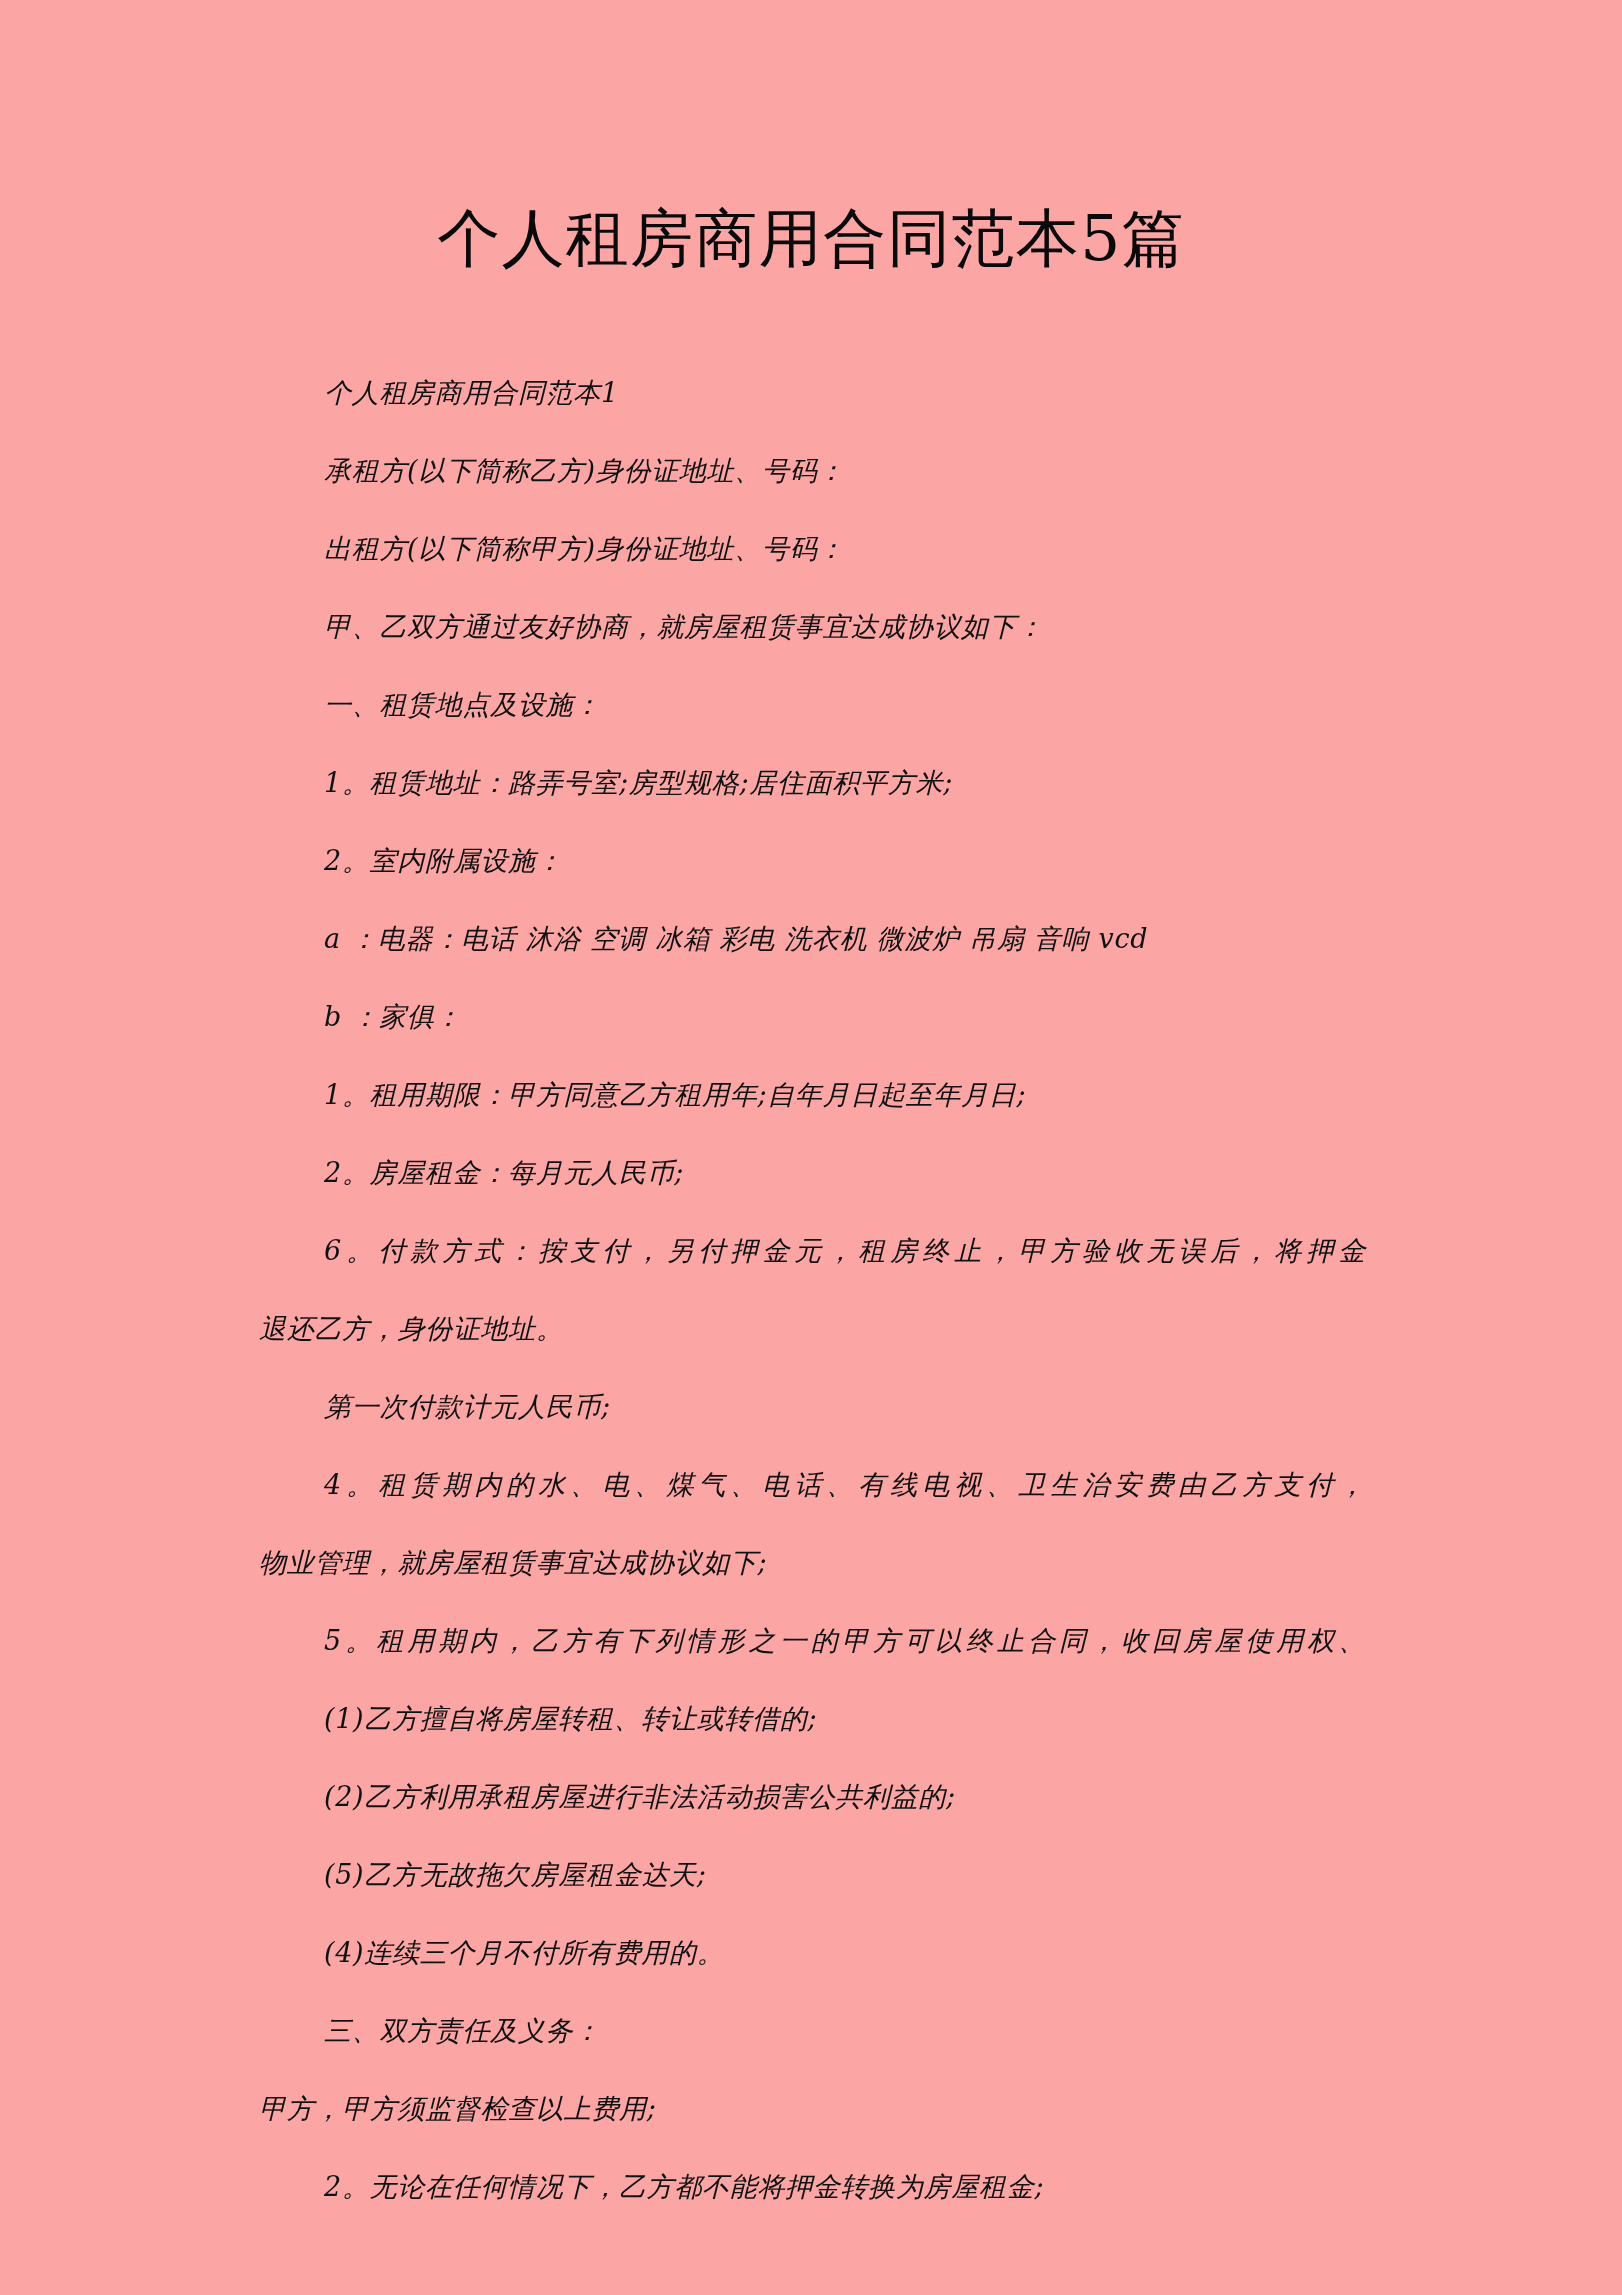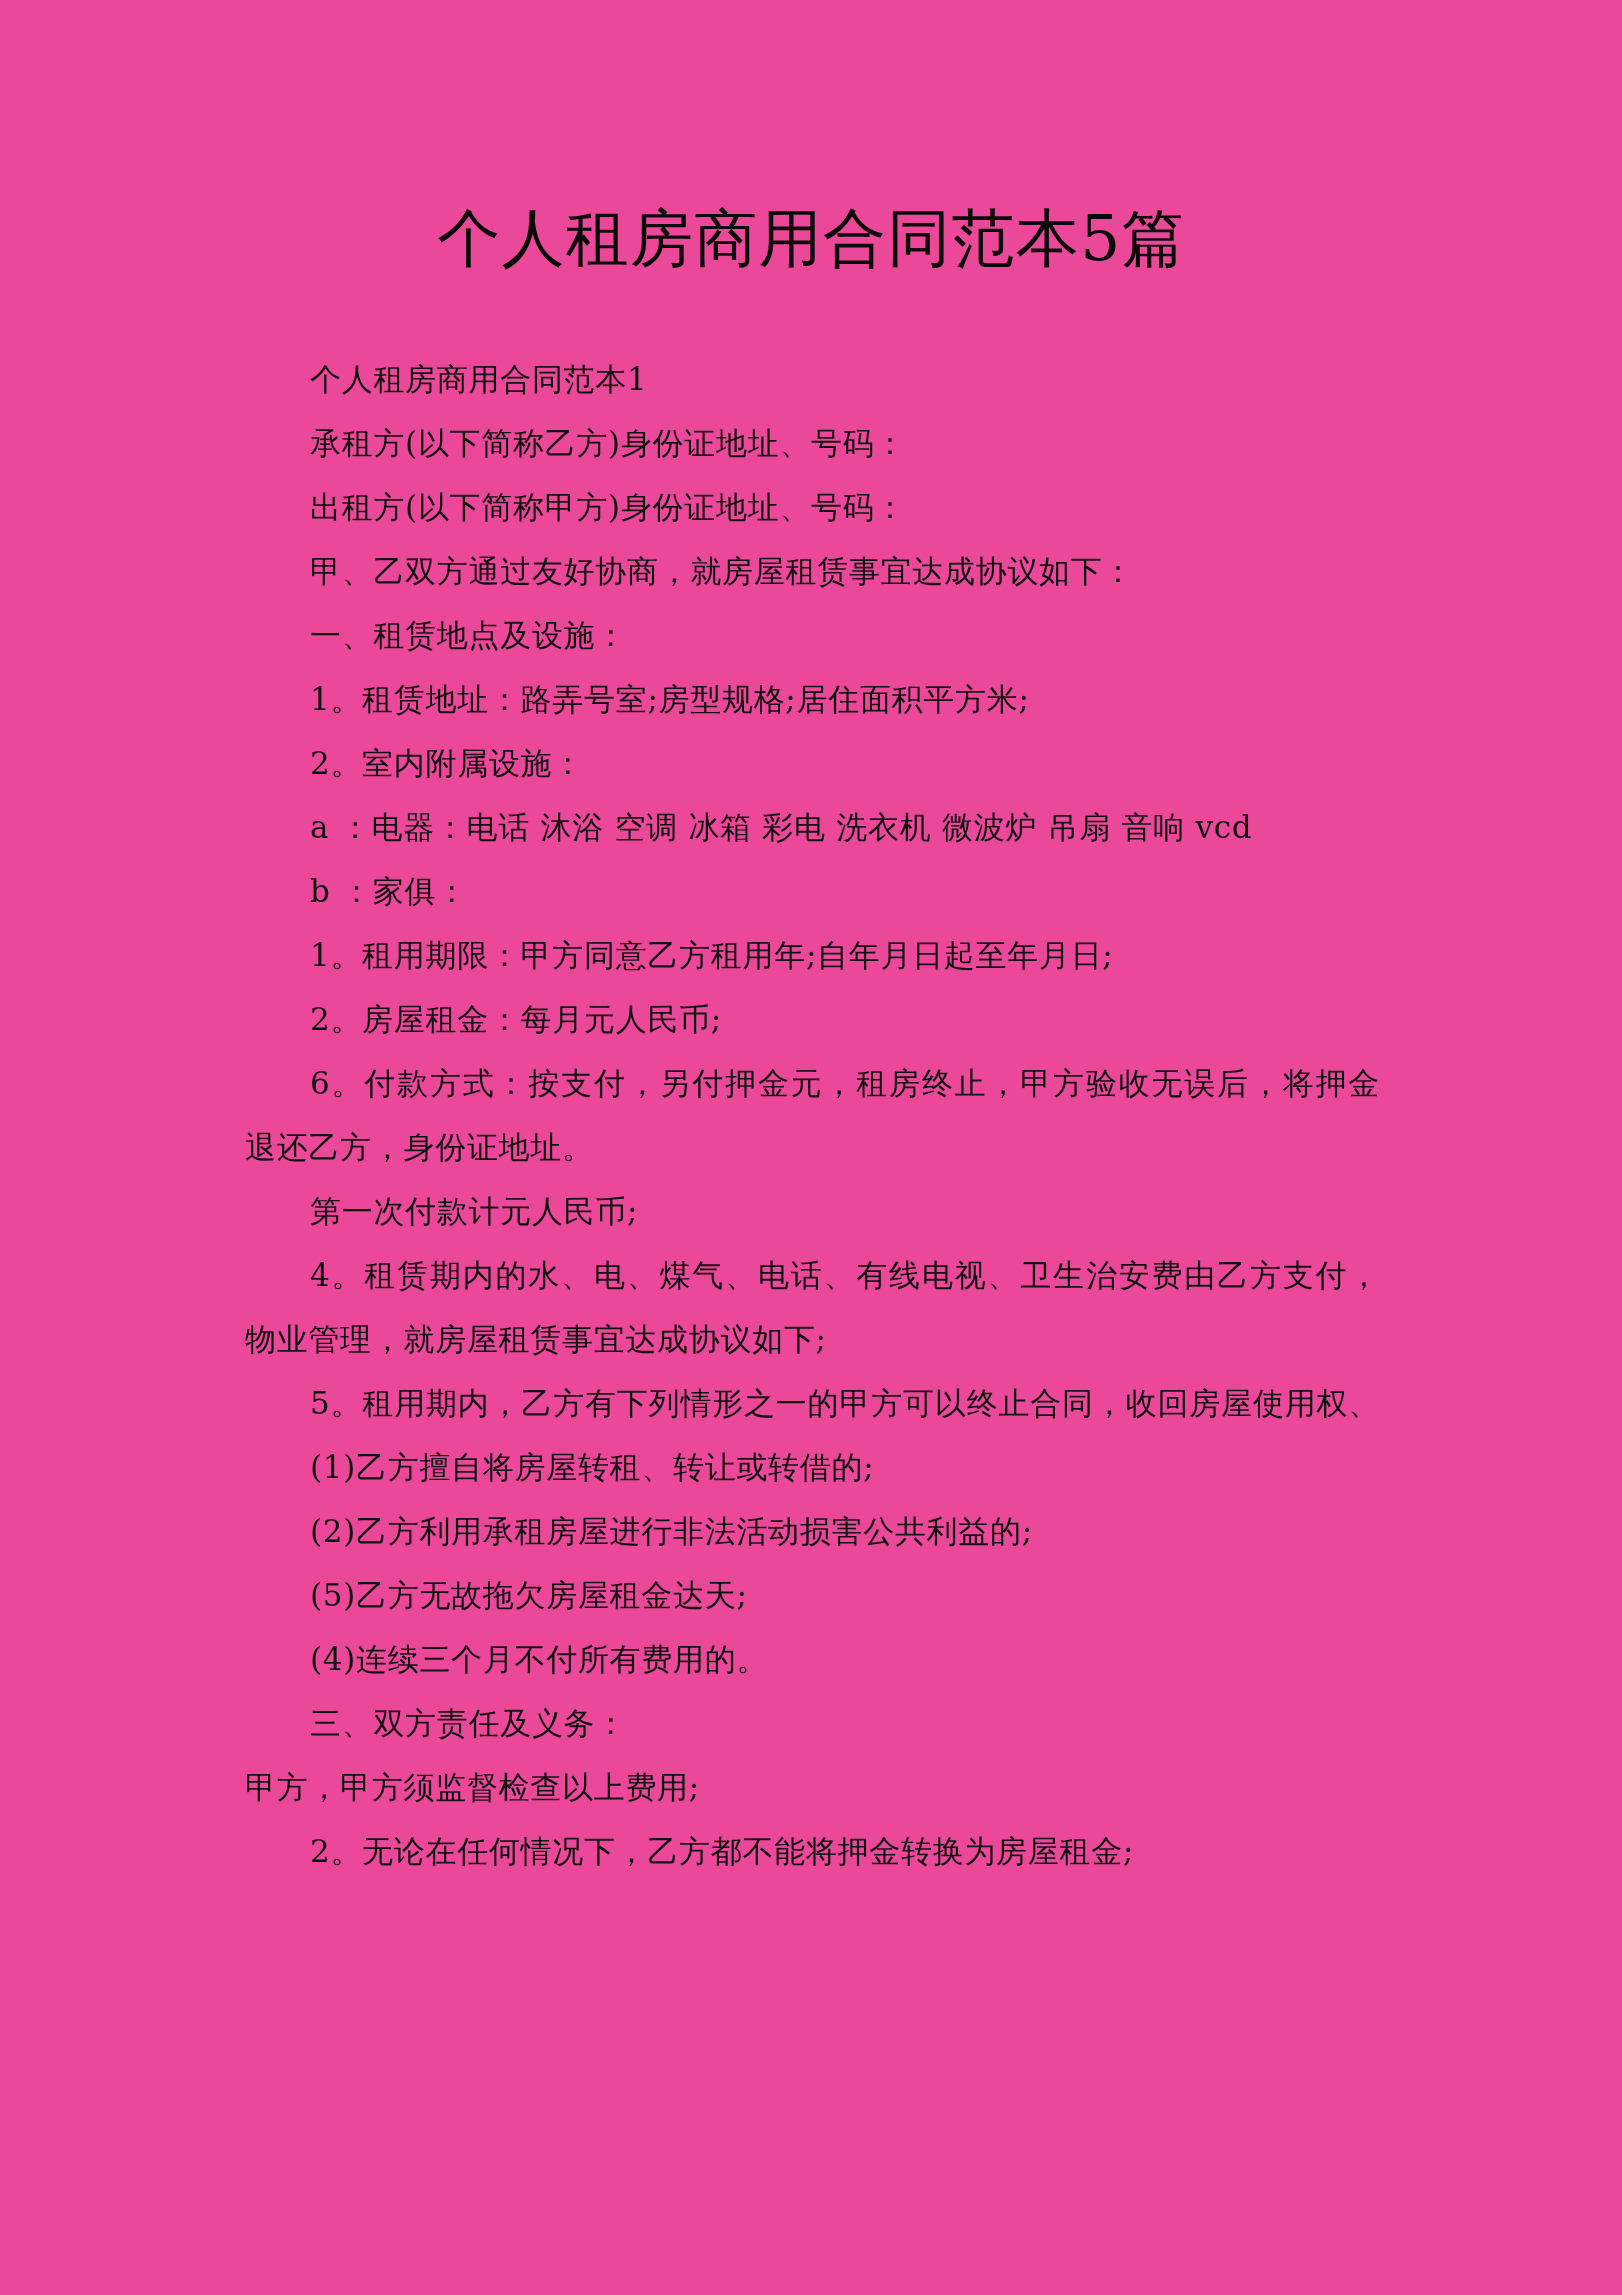--- a/index.html
+++ b/index.html
@@ -13,21 +13,21 @@
       position: relative;
       overflow: hidden;
       color: #111111;
       font-family: "DejaVu Serif", "Liberation Serif", serif;
     }
     .page {
       position: absolute;
       left: 0; top: 0;
       width: 1623px;
       height: 2295px;
-      background: #ec4899;
+      background: #fca5a5;
     }
     .title {
       position: absolute;
       left: 0;
       width: 1623px;
       top: 196px;
       height: 85px;
       line-height: 85px;
       text-align: center;
       font-size: 63px;
@@ -38,24 +38,25 @@
     }
     .body {
       position: absolute;
       left: 245px;
       top: 347px;
       width: 1135px;
     }
     .line {
       height: 64px;
       line-height: 64px;
-      font-size: 31px;
+      font-size: 27px;
       white-space: nowrap;
       letter-spacing: 0.7px;
-      margin: 0;
+      margin: 14px;
+      font-style: italic;
     }
     .indent { padding-left: 65px; }
     .just {
       text-align: justify;
       text-align-last: justify;
     }
   </style>
 </head>
 <body>
 

